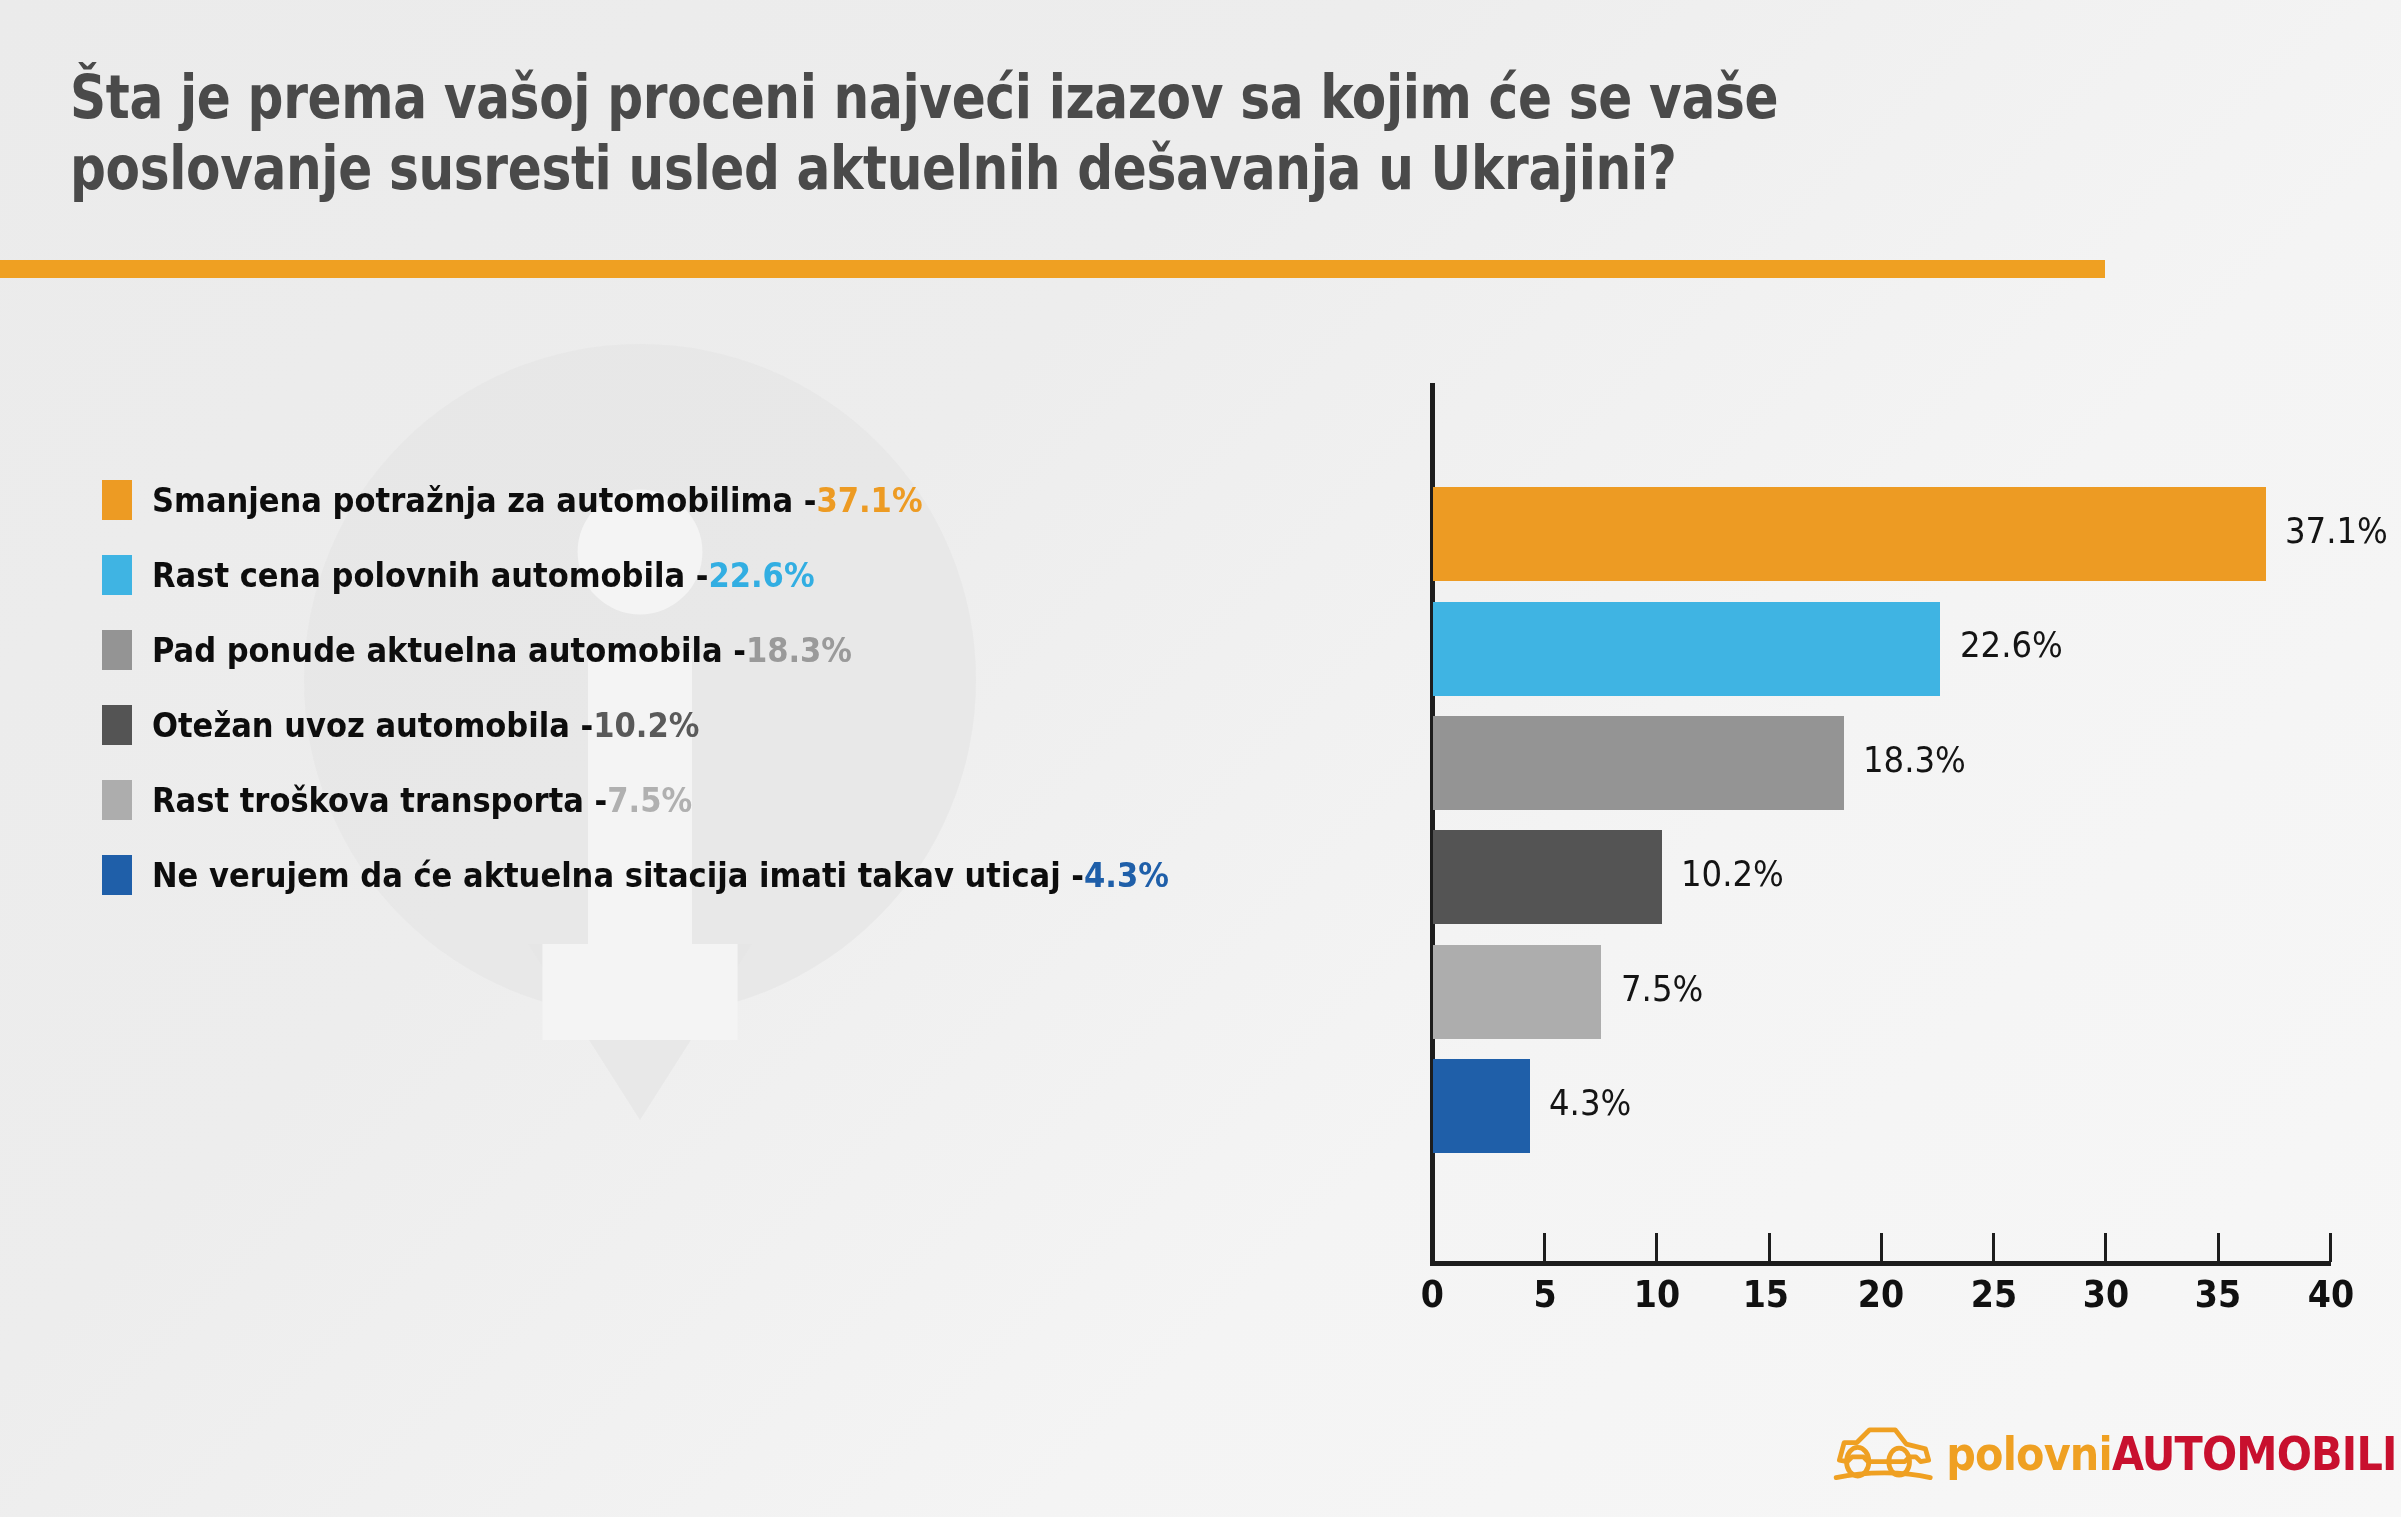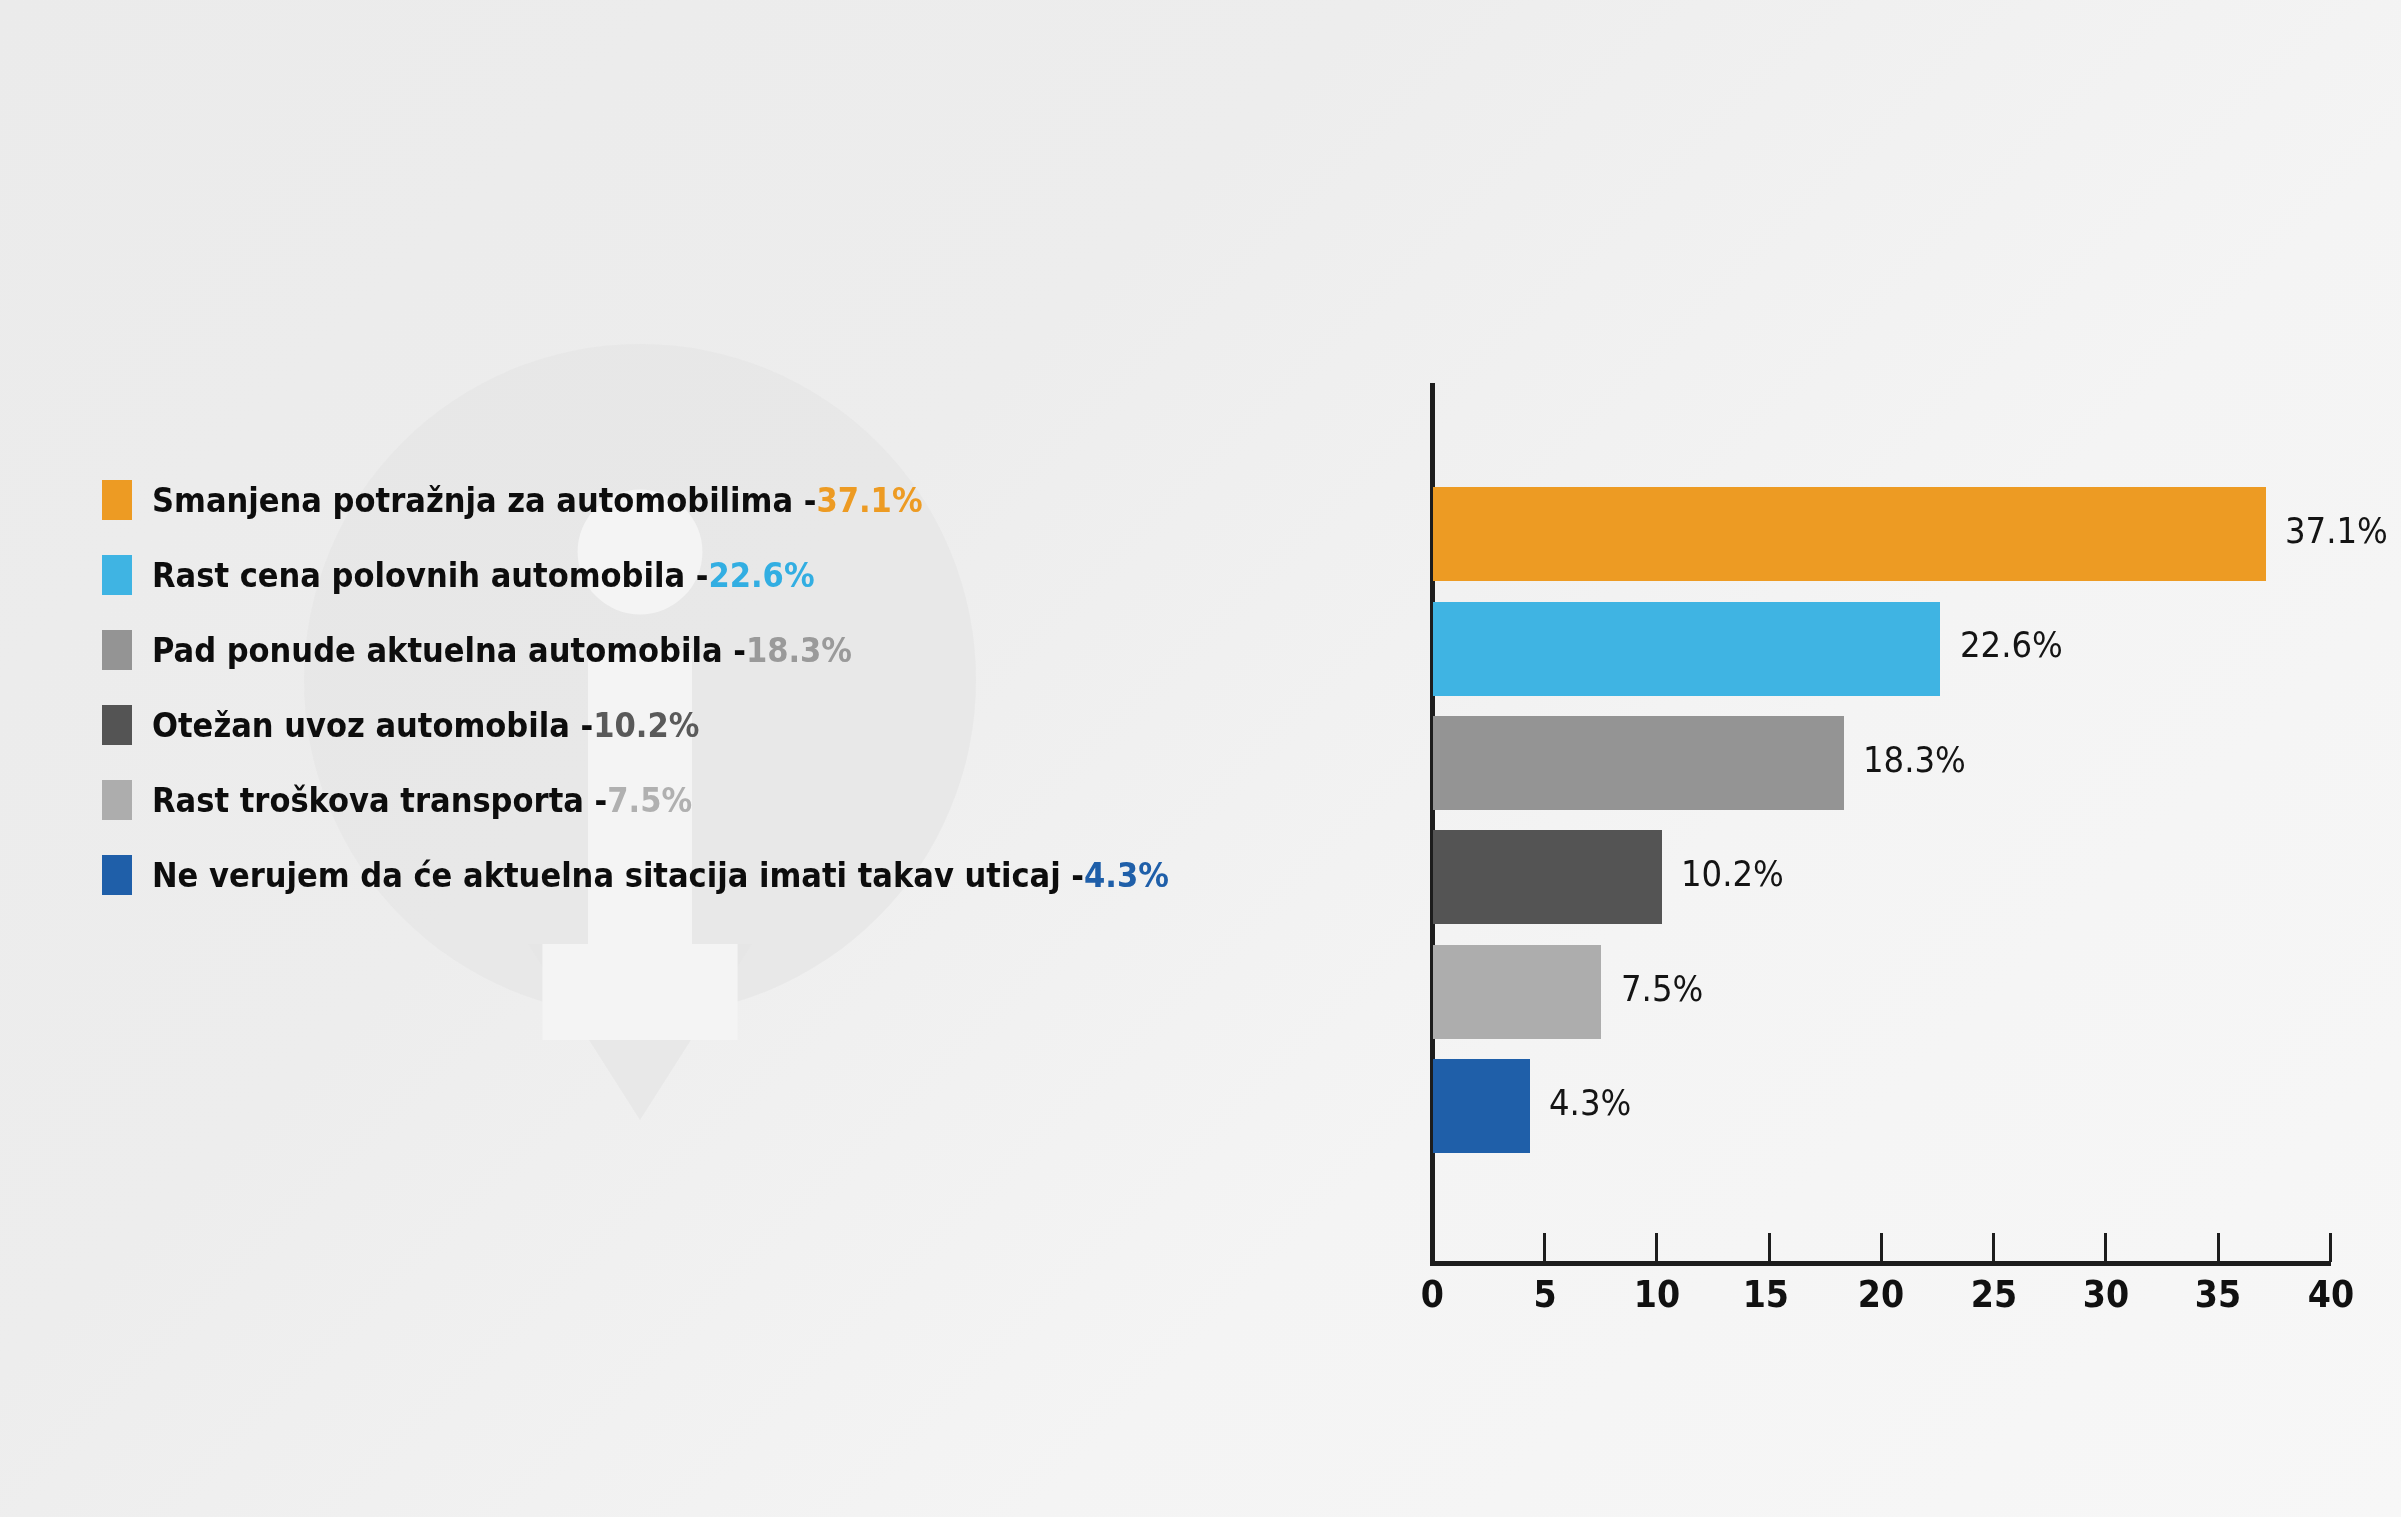--- a/index.html
+++ b/index.html
@@ -179,20 +179,27 @@
 
   <svg id="watermark" viewBox="0 0 950 980">
     <circle cx="470" cy="430" r="420" fill="#e6e6e6" opacity="0.75"></circle>
     <path d="M330 760 L470 980 L610 760 Z" fill="#e6e6e6" opacity="0.75"></path>
     <circle cx="470" cy="270" r="78" fill="#f4f4f4"></circle>
     <path d="M405 390 h130 v370 h85 l-150 0 h-150 h85 z" fill="#f4f4f4"></path>
     <rect x="405" y="390" width="130" height="380" fill="#f4f4f4"></rect>
     <rect x="348" y="760" width="244" height="120" fill="#f4f4f4"></rect>
   </svg>
 
+  <div id="header">
+    <div id="title">
+      <span class="line">Šta je prema vašoj proceni najveći izazov sa kojim će se vaše</span>
+      <span class="line">poslovanje susresti usled aktuelnih dešavanja u Ukrajini?</span>
+    </div>
+    <div id="title-rule"></div>
+  </div>
 
   <div id="legend">
       <div class="legend-row">
         <span class="legend-swatch" style="background: rgb(237, 155, 35);"></span>
         <span class="legend-text">Smanjena potražnja za automobilima - </span>
         <span class="legend-pct" style="color: rgb(237, 155, 35);">37.1%</span>
       </div>
       <div class="legend-row">
         <span class="legend-swatch" style="background: rgb(63, 180, 227);"></span>
         <span class="legend-text">Rast cena polovnih automobila - </span>
@@ -252,15 +259,26 @@
         <div class="bar-label" style="left: 433px; top: 356px;">18.3%</div>
         <div class="bar" style="top: 447px; width: 229px; height: 94px; background: rgb(84, 84, 84);"></div>
         <div class="bar-label" style="left: 251px; top: 470px;">10.2%</div>
         <div class="bar" style="top: 562px; width: 168px; height: 94px; background: rgb(173, 173, 173);"></div>
         <div class="bar-label" style="left: 191px; top: 585px;">7.5%</div>
         <div class="bar" style="top: 676px; width: 97px; height: 94px; background: rgb(31, 95, 169);"></div>
         <div class="bar-label" style="left: 119px; top: 699px;">4.3%</div>
       </div>
   </div>
 
+  <div id="logo">
+    <svg id="logo-car" width="102" height="59" viewBox="0 0 128 74">
+      <path d="M8 44 L14 22 L30 22 L46 6 L78 6 L92 24 L116 30 L120 44 L110 46 L104 40 L96 40 L90 46 L44 46 L38 40 L24 40 L18 46 Z" fill="none" stroke="#EFA022" stroke-width="6" stroke-linejoin="round" stroke-linecap="round"></path>
+      <ellipse cx="31" cy="46" rx="14" ry="18" fill="none" stroke="#EFA022" stroke-width="6"></ellipse>
+      <ellipse cx="83" cy="46" rx="13" ry="17" fill="none" stroke="#EFA022" stroke-width="6"></ellipse>
+      <path d="M4 66 C40 58 90 58 122 66" fill="none" stroke="#EFA022" stroke-width="6" stroke-linecap="round"></path>
+    </svg>
+    <div id="logo-text">
+      <span style="color: rgb(239, 160, 34);">polovni</span><span style="color: rgb(200, 16, 46);">AUTOMOBILI</span>
+    </div>
+  </div>
 
 </div>
 
 
 </body></html>

